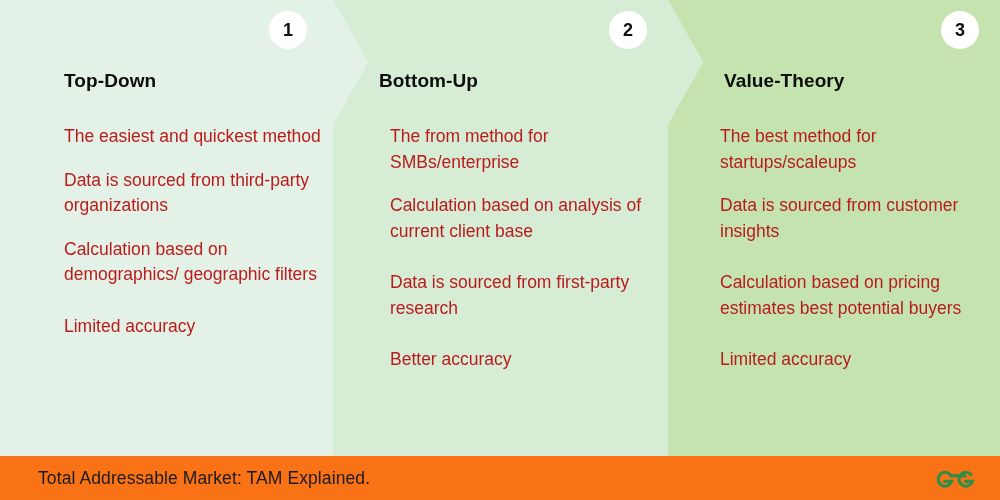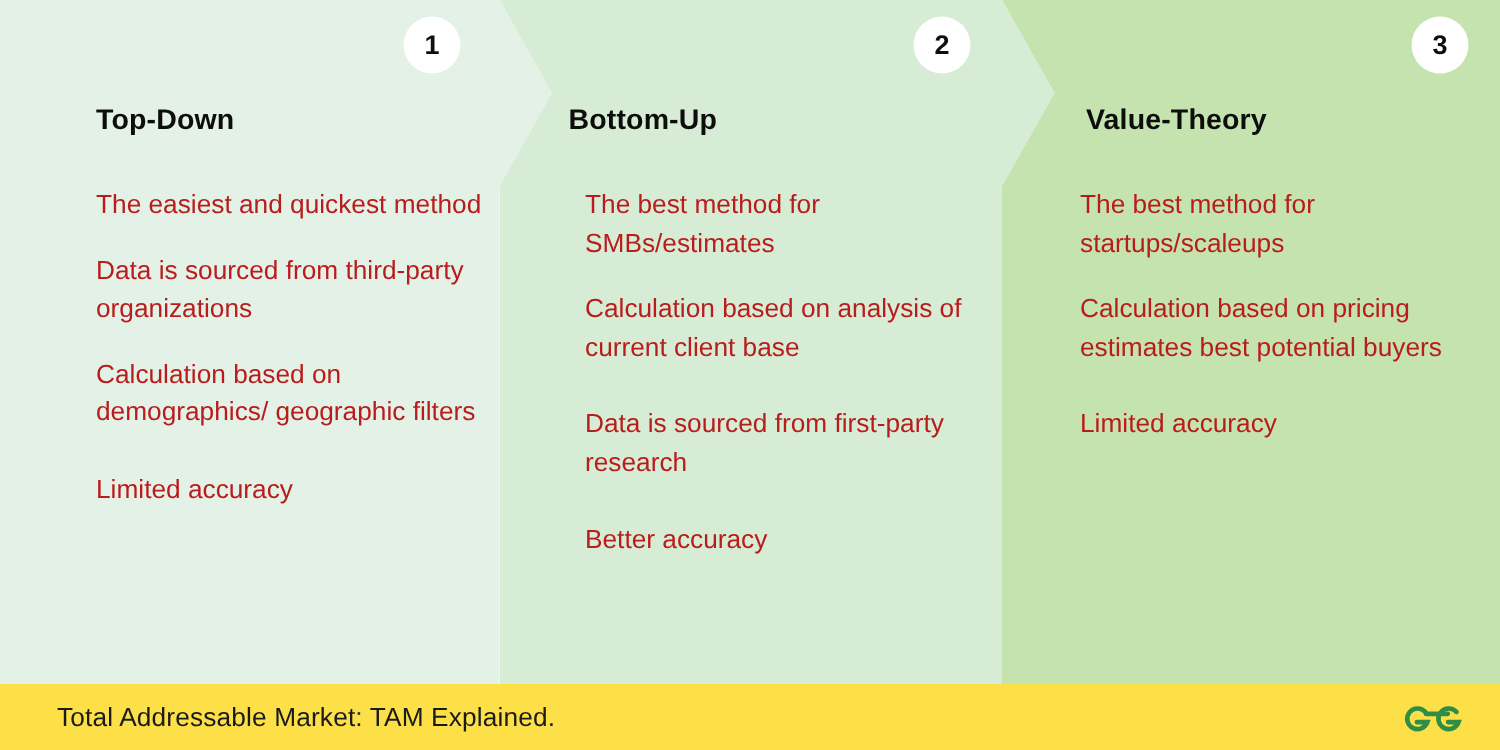--- a/index.html
+++ b/index.html
@@ -108,21 +108,21 @@
   .bullet { margin: 0 0 18px 0; }
   .bullet.gap-big { margin-bottom: 26px; }
   .bullet:last-child { margin-bottom: 0; }
 
   
   #footer {
     position: absolute;
     left: 0; top: 456px;
     width: 1000px;
     height: 44px;
-    background: #fde047;
+    background: #f97316;
     display: flex;
     align-items: center;
   }
   #footer-title {
     margin-left: 38px;
     font-size: 17.5px;
     color: #1b1b1b;
     letter-spacing: .1px;
   }
   #footer-logo {
@@ -159,34 +159,35 @@
       <p class="bullet">Limited accuracy</p>
     </div>
   </div>
 
   <div class="col-content c2-content">
     <div class="badge">
       <span>2</span>
     </div>
     <div class="col-title">Bottom-Up</div>
     <div class="bullets">
-      <p class="bullet">The best method for SMBs/estimates</p>
+      <p class="bullet">The from method for SMBs/enterprise</p>
       <p class="bullet gap-big">Calculation based on analysis of current client base</p>
       <p class="bullet gap-big">Data is sourced from first-party research</p>
       <p class="bullet">Better accuracy</p>
     </div>
   </div>
 
   <div class="col-content c3-content">
     <div class="badge">
       <span>3</span>
     </div>
     <div class="col-title">Value-Theory</div>
     <div class="bullets">
       <p class="bullet">The best method for startups/scaleups</p>
+      <p class="bullet gap-big">Data is sourced from customer insights</p>
       <p class="bullet gap-big">Calculation based on pricing estimates best potential buyers</p>
       <p class="bullet">Limited accuracy</p>
     </div>
   </div>
 
   <div id="footer">
     <div id="footer-title">Total Addressable Market: TAM Explained.</div>
     <div id="footer-logo">
       <svg width="46" height="26" viewBox="0 0 46 26" aria-hidden="true">
         <g fill="none" stroke="#2f8d46" stroke-width="3.1" stroke-linecap="round">

